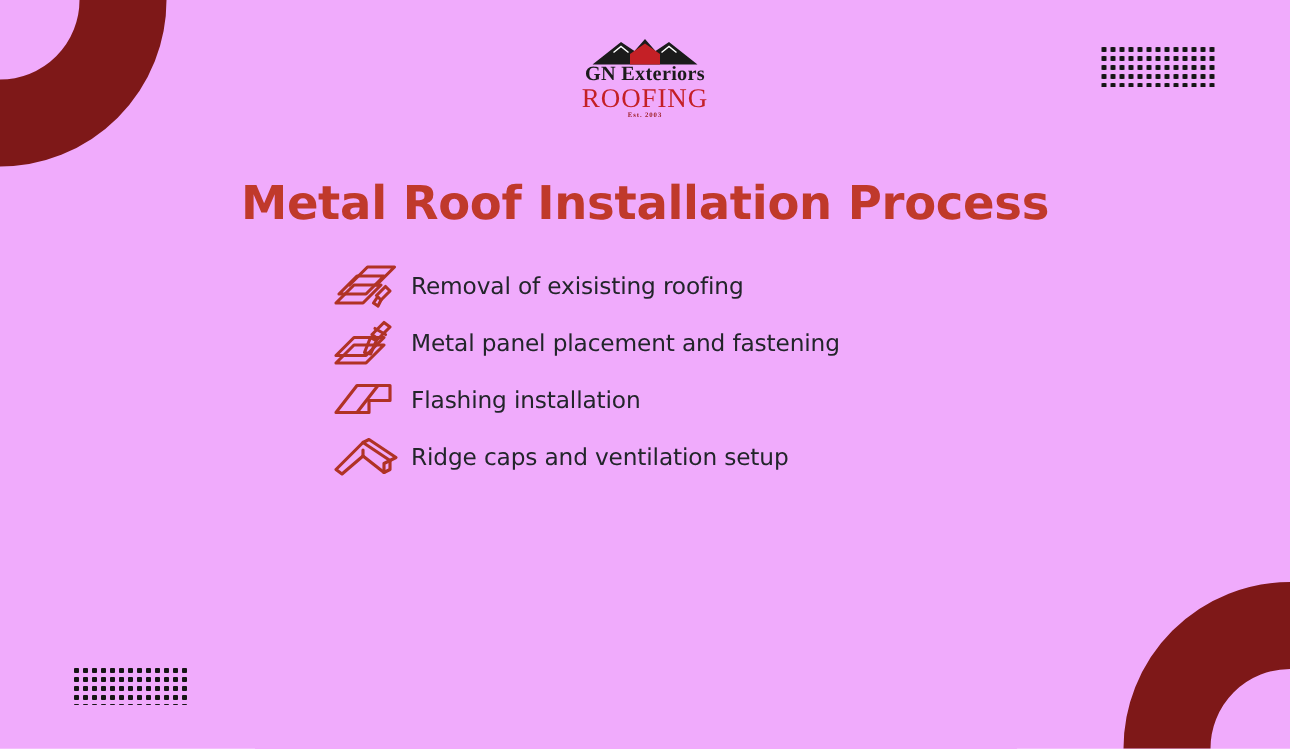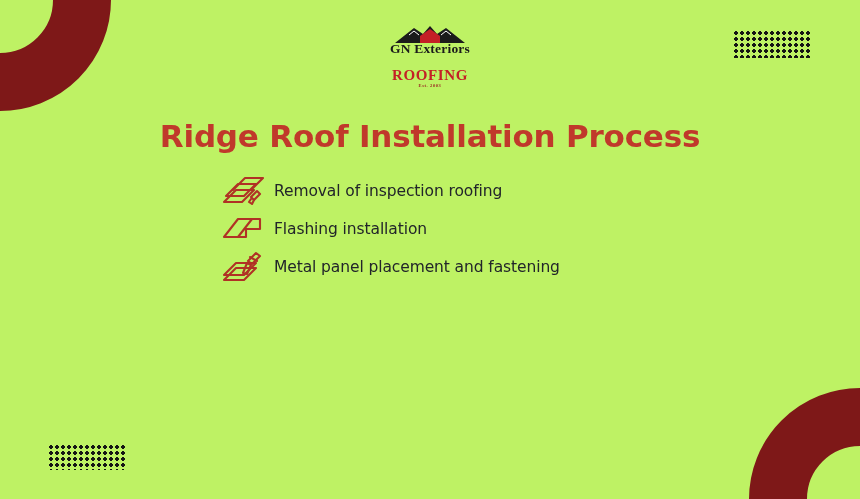--- a/index.html
+++ b/index.html
@@ -10,21 +10,21 @@
     width: 860px;
     height: 499px;
     background: #ffffff;
     font-family: "Liberation Sans", sans-serif;
     overflow: hidden;
   }
   .canvas {
     position: relative;
     width: 860px;
     height: 499px;
-    background: #bef264;
+    background: #f0abfc;
     overflow: hidden;
   }
 
   
   .ring {
     position: absolute;
     border-radius: 50%;
     border-style: solid;
     border-color: #7E1818;
     box-sizing: border-box;
@@ -85,26 +85,26 @@
     font-family: "Liberation Serif", serif;
     font-weight: 700;
     font-size: 13.5px;
     letter-spacing: 0.2px;
     color: #1b1b1b;
     line-height: 1;
     margin-top: -2px;
   }
   .logo-line2 {
     font-family: "Liberation Serif", serif;
-    font-weight: 700;
-    font-size: 15px;
+    font-weight: 400;
+    font-size: 18px;
     letter-spacing: 0.6px;
     color: #C42026;
     line-height: 1.05;
-    margin-top: 12px;
+    margin-top: 0px;
   }
   .logo-line3 {
     font-family: "Liberation Serif", serif;
     font-weight: 700;
     font-size: 4.5px;
     letter-spacing: 0.6px;
     color: #9a1b1f;
     line-height: 1;
     margin-top: 1px;
   }
@@ -182,58 +182,69 @@
       <path d="M8 21 L27 6 L36 12 L43 4 L50 12 L59 6 L78 21 Z" fill="#1b1b1b" stroke="none"></path>
       <path d="M33 14 L43 7 L53 14 L53 21 L33 21 Z" fill="#C42026" stroke="none"></path>
       <path d="M22 13 L27 9 L32 13" fill="none" stroke="#ffffff" stroke-width="1"></path>
       <path d="M54 13 L59 9 L64 13" fill="none" stroke="#ffffff" stroke-width="1"></path>
     </svg>
     <div class="logo-line1">GN Exteriors</div>
     <div class="logo-line2">ROOFING</div>
     <div class="logo-line3">Est. 2003</div>
   </div>
 
-  <div class="title">Ridge Roof Installation Process</div>
+  <div class="title">Metal Roof Installation Process</div>
 
   <div class="steps">
 
     <div class="step">
       <span class="step-icon">
         <svg width="44" height="30" viewBox="0 0 44 30">
           <path d="M4 20 L16 8 L34 8 L22 20 Z"></path>
           <path d="M2 26 L14 14 L32 14 L20 26 Z"></path>
           <path d="M11 14 L23 2 L41 2 L29 14"></path>
           <path d="M29 21 L35 15 L38 18 L32 24 Z"></path>
           <path d="M32 24 L30 28 L27 26 L29 23"></path>
         </svg>
       </span>
-      <span class="step-label">Removal of inspection roofing</span>
-    </div>
-
-
-
-    <div class="step">
-      <span class="step-icon">
-        <svg width="44" height="28" viewBox="0 0 44 28">
-          <path d="M2 22 L16 4 L30 4 L16 22 Z"></path>
-          <path d="M30 4 L38 4 L38 14 L24 14"></path>
-          <path d="M16 22 L24 22 L24 14"></path>
-        </svg>
-      </span>
-      <span class="step-label">Flashing installation</span>
-    </div>
+      <span class="step-label">Removal of exisisting roofing</span>
+    </div>
+
+
 
     <div class="step">
       <span class="step-icon">
         <svg width="44" height="32" viewBox="0 0 44 32">
           <path d="M2 24 L14 12 L34 12 L22 24 Z"></path>
           <path d="M2 29 L14 17 L34 17 L22 29 Z"></path>
           <path d="M21 22 L25 12 L29 14 L25 23 Z"></path>
           <path d="M26 10 L34 2 L38 5 L30 13 Z"></path>
           <path d="M28 6 L35 10"></path>
         </svg>
       </span>
       <span class="step-label">Metal panel placement and fastening</span>
     </div>
 
+    <div class="step">
+      <span class="step-icon">
+        <svg width="44" height="28" viewBox="0 0 44 28">
+          <path d="M2 22 L16 4 L30 4 L16 22 Z"></path>
+          <path d="M30 4 L38 4 L38 14 L24 14"></path>
+          <path d="M16 22 L24 22 L24 14"></path>
+        </svg>
+      </span>
+      <span class="step-label">Flashing installation</span>
+    </div>
+
+    <div class="step">
+      <span class="step-icon">
+        <svg width="44" height="28" viewBox="0 0 44 28">
+          <path d="M2 22 L20 4 L38 16 L38 22 L34 24 L20 13 L6 25 Z"></path>
+          <path d="M20 4 L24 2 L42 14 L38 16"></path>
+          <path d="M38 16 L34 18 L34 24"></path>
+          <path d="M20 13 L20 9"></path>
+        </svg>
+      </span>
+      <span class="step-label">Ridge caps and ventilation setup</span>
+    </div>
 
   </div>
 </div>
 
 </body></html>

